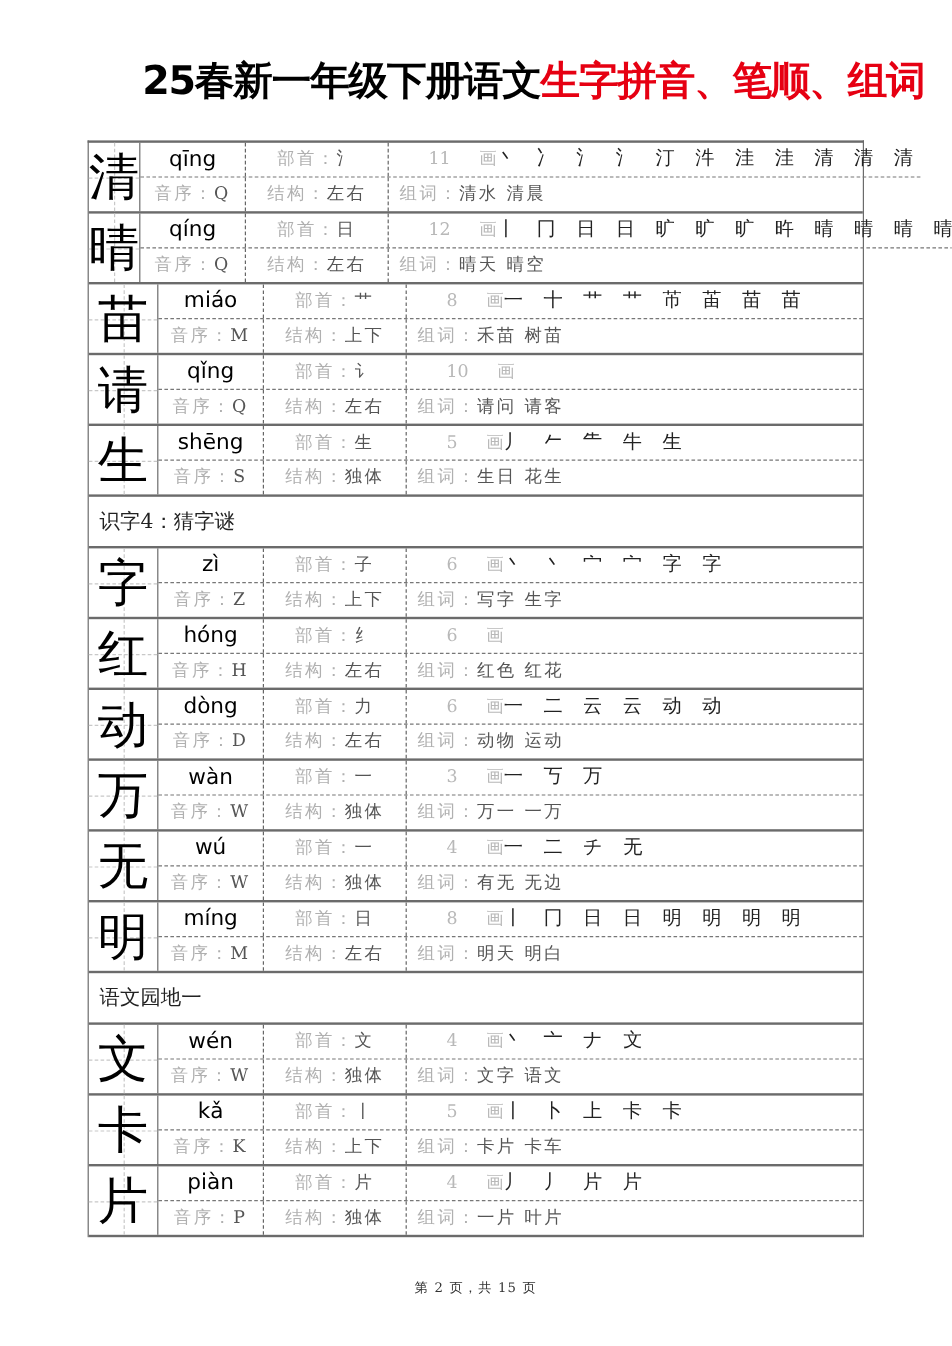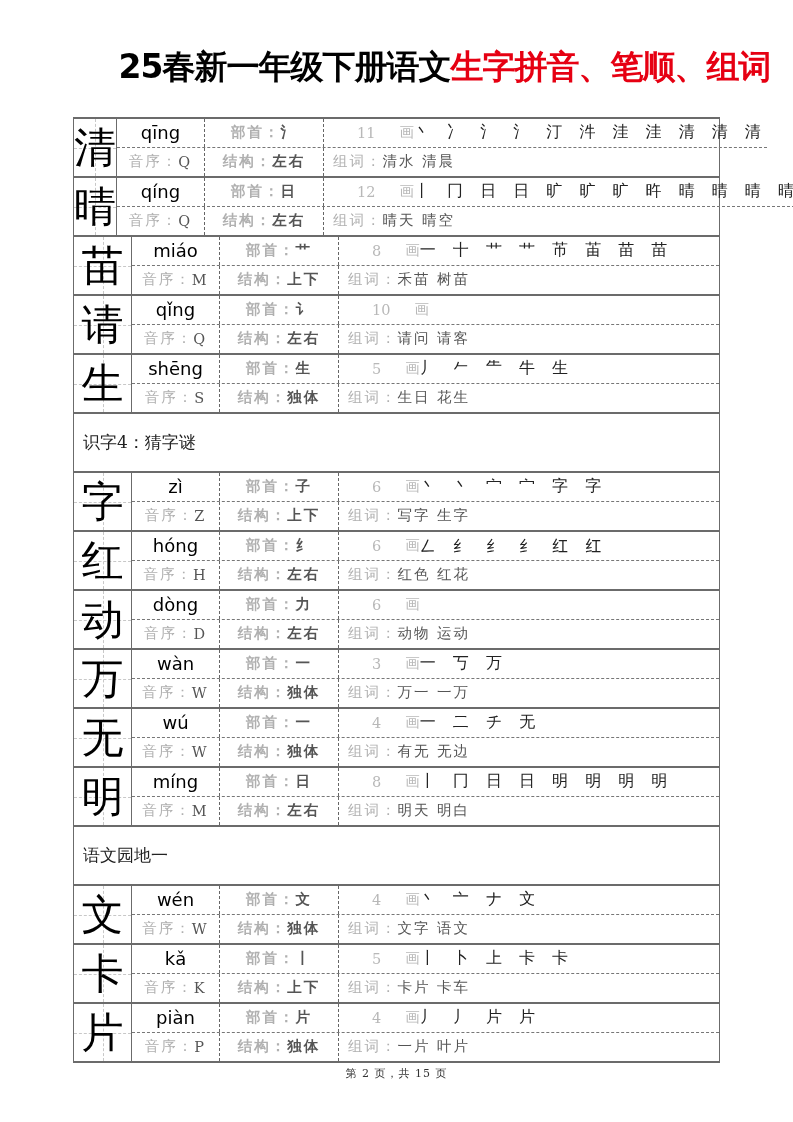--- a/index.html
+++ b/index.html
@@ -6,34 +6,34 @@
   body { width: 793px; height: 1122px; position: relative; overflow: hidden;
          font-family: "DejaVu Serif", serif; }
   .title { position: absolute; top: 44px; left: 0; width: 793px; text-align: center;
            font-family: "DejaVu Sans", sans-serif; font-weight: bold; font-size: 33px;
            letter-spacing: -1px; line-height: 46px; padding-left: 48px; }
   .title .black { color: #000000; }
   .title .red { color: #e60012; }
   .sheet { position: absolute; left: 73px; top: 117px; width: 647px;
            border-top: 2px solid #6b6b6b; border-left: 1.5px solid #6b6b6b; border-right: 1.5px solid #6b6b6b; box-sizing: border-box; }
   .row { position: relative; height: 59px; border-bottom: 2px solid #6b6b6b; box-sizing: border-box; display: flex; }
-  .section { height: 59px; border-bottom: 2px solid #6b6b6b; box-sizing: border-box;
+  .section { height: 43px; border-bottom: 2px solid #6b6b6b; box-sizing: border-box;
              display: flex; align-items: center; padding-left: 9px; font-size: 17px; color: #222; }
   .c-char { width: 58px; position: relative; border-right: 1px solid #6b6b6b; box-sizing: border-box;
             display: flex; align-items: center; justify-content: center; }
   .c-char::before { content: ""; position: absolute; left: 50%; top: 0; bottom: 0; border-left: 1px dashed #c8c8c8; }
   .c-char::after { content: ""; position: absolute; top: 50%; left: 0; right: 0; border-top: 1px dashed #c8c8c8; }
   .big { position: relative; z-index: 1; font-size: 42px; color: #000; line-height: 1;
          font-family: "DejaVu Serif", serif; }
   .c-rest { flex: 1; display: flex; flex-direction: column; }
   .half { height: 50%; display: flex; box-sizing: border-box; }
   .half.top { border-bottom: 1px dashed #777; text-align: center; }
   .cell { display: flex; align-items: center; box-sizing: border-box; font-size: 14.5px; white-space: nowrap; overflow: hidden; }
   .cell.py { width: 88px; justify-content: center; border-right: 1px dashed #666; }
-  .cell.rad { width: 119px; justify-content: center; border-right: 1px dashed #666; font-weight: bold; }
+  .cell.rad { width: 119px; justify-content: center; border-right: 1px dashed #666; }
   .cell.str { flex: 1; padding-left: 9px; }
   .pinyin { font-family: "DejaVu Sans", sans-serif; font-size: 18px; color: #000; }
   .lbl { color: #b0b0b0; letter-spacing: 2px; }
   .val { color: #555; letter-spacing: 2px; }
   .strokes { color: #222; letter-spacing: 6px; font-size: 16px; }
   .cnt { color: #b8b8b8; margin-left: 24px; }
   .footer { position: absolute; top: 1066px; left: 0; width: 793px; text-align: center;
             font-size: 11px; color: #333; letter-spacing: 1px; }
 </style>
 </head>
@@ -263,21 +263,20 @@
           <div class="cell py">
             <span class="pinyin">hóng</span>
           </div>
           <div class="cell rad">
             <span class="lbl">部首：</span>
             <span class="val">纟</span>
           </div>
           <div class="cell str">
             <span class="cnt">6</span>
             <span class="cnt">画</span>
-            <span class="strokes">𠃋 纟 纟 纟 红 红</span>
           </div>
         </div>
         <div class="half">
           <div class="cell py">
             <span class="lbl">音序：</span>
             <span class="val">H</span>
           </div>
           <div class="cell rad">
             <span class="lbl">结构：</span>
             <span class="val">左右</span>
@@ -298,20 +297,21 @@
           <div class="cell py">
             <span class="pinyin">dòng</span>
           </div>
           <div class="cell rad">
             <span class="lbl">部首：</span>
             <span class="val">力</span>
           </div>
           <div class="cell str">
             <span class="cnt">6</span>
             <span class="cnt">画</span>
+            <span class="strokes">一 二 云 云 动 动</span>
           </div>
         </div>
         <div class="half">
           <div class="cell py">
             <span class="lbl">音序：</span>
             <span class="val">D</span>
           </div>
           <div class="cell rad">
             <span class="lbl">结构：</span>
             <span class="val">左右</span>

